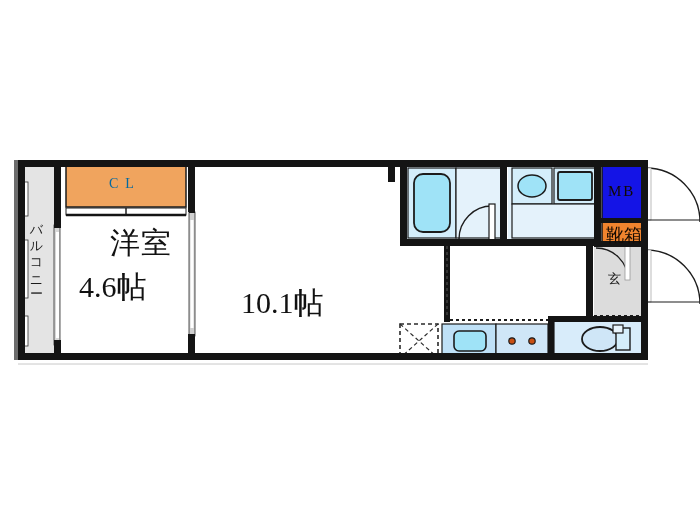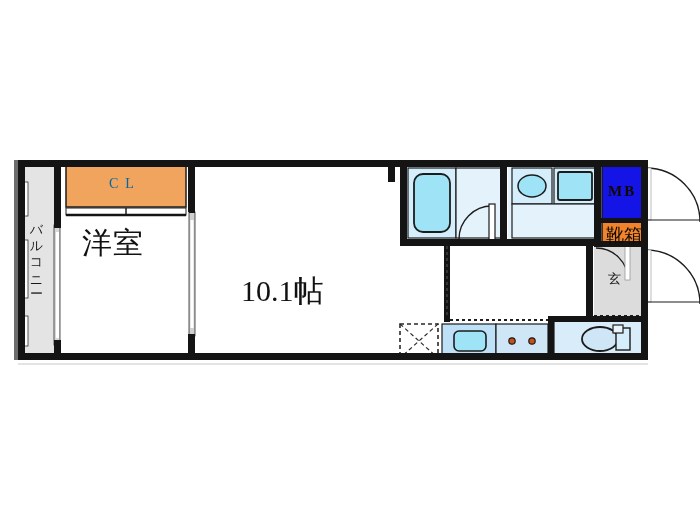--- a/index.html
+++ b/index.html
@@ -24,39 +24,40 @@
     position: absolute;
     font-family: "Liberation Serif", "DejaVu Serif", serif;
     color: #111111;
     white-space: nowrap;
     line-height: 1;
     pointer-events: none;
   }
   .lbl-room-name {
     font-size: 30px;
     letter-spacing: 1px;
+    margin-left: 28px;
   }
   .lbl-room-size {
     font-size: 30px;
     letter-spacing: 0px;
   }
   .lbl-ldk {
     font-size: 31px;
     letter-spacing: 7px;
   }
   .lbl-cl {
     font-size: 14px;
     letter-spacing: 7px;
     color: #0369a1;
   }
   .lbl-mb {
     font-size: 15px;
     letter-spacing: 2px;
     color: #120a02;
-    font-weight: bold;
+    font-weight: normal;
   }
   .lbl-kutsubako {
     font-size: 18px;
     letter-spacing: 0px;
     color: #140a02;
   }
   .lbl-genkan {
     font-size: 13px;
     color: #1a1a1a;
   }
@@ -253,22 +254,23 @@
 
     <line x1="18" y1="364" x2="648" y2="364" stroke="#c8c8c8" stroke-width="1"></line>
 
   </svg>
 
   <div class="lbl lbl-vertical" style="left:30px; top:215px;">バルコニー</div>
 
   <div class="lbl lbl-cl" style="left:109px; top:177px;">CL</div>
 
   <div class="lbl lbl-room-name" style="left:82px; top:228px;">洋室</div>
-
-  <div class="lbl lbl-room-size" style="left:241px; top:276px;font-family:Liberation Serif, serif;">10.1帖</div>
+  <div class="lbl lbl-room-size" style="left:79px; top:272px;">4.6帖</div>
+
+  <div class="lbl lbl-room-size" style="left:241px; top:288px;font-family:Liberation Serif, serif;">10.1帖</div>
 
   <div class="lbl lbl-mb" style="left:608px; top:184px;">MB</div>
 
   <div class="lbl lbl-kutsubako" style="left:606px; top:226px;">靴箱</div>
 
   <div class="lbl lbl-genkan" style="left:608px; top:272px;">玄</div>
 
 </div>
 
 </body></html>

